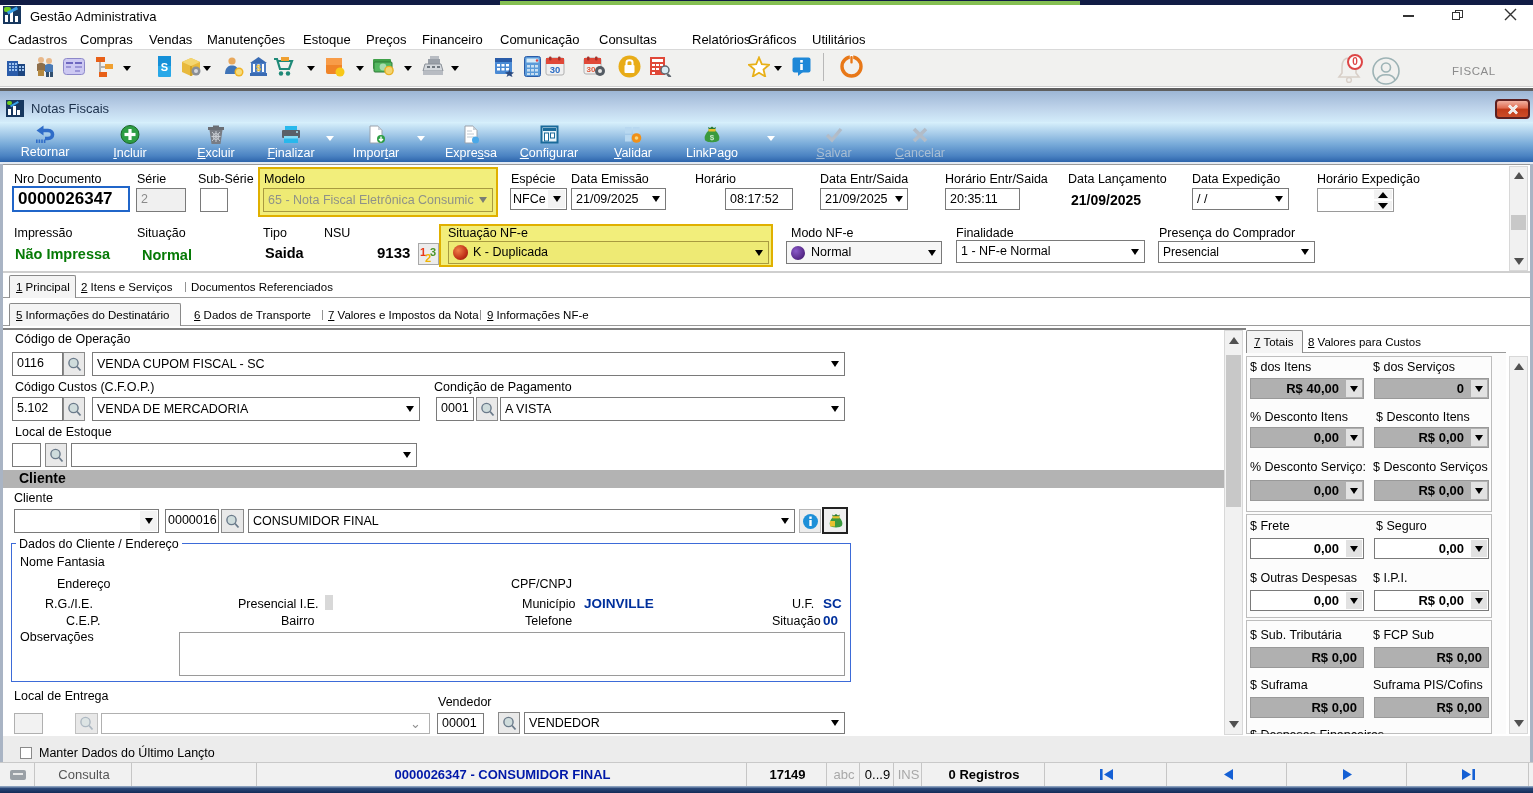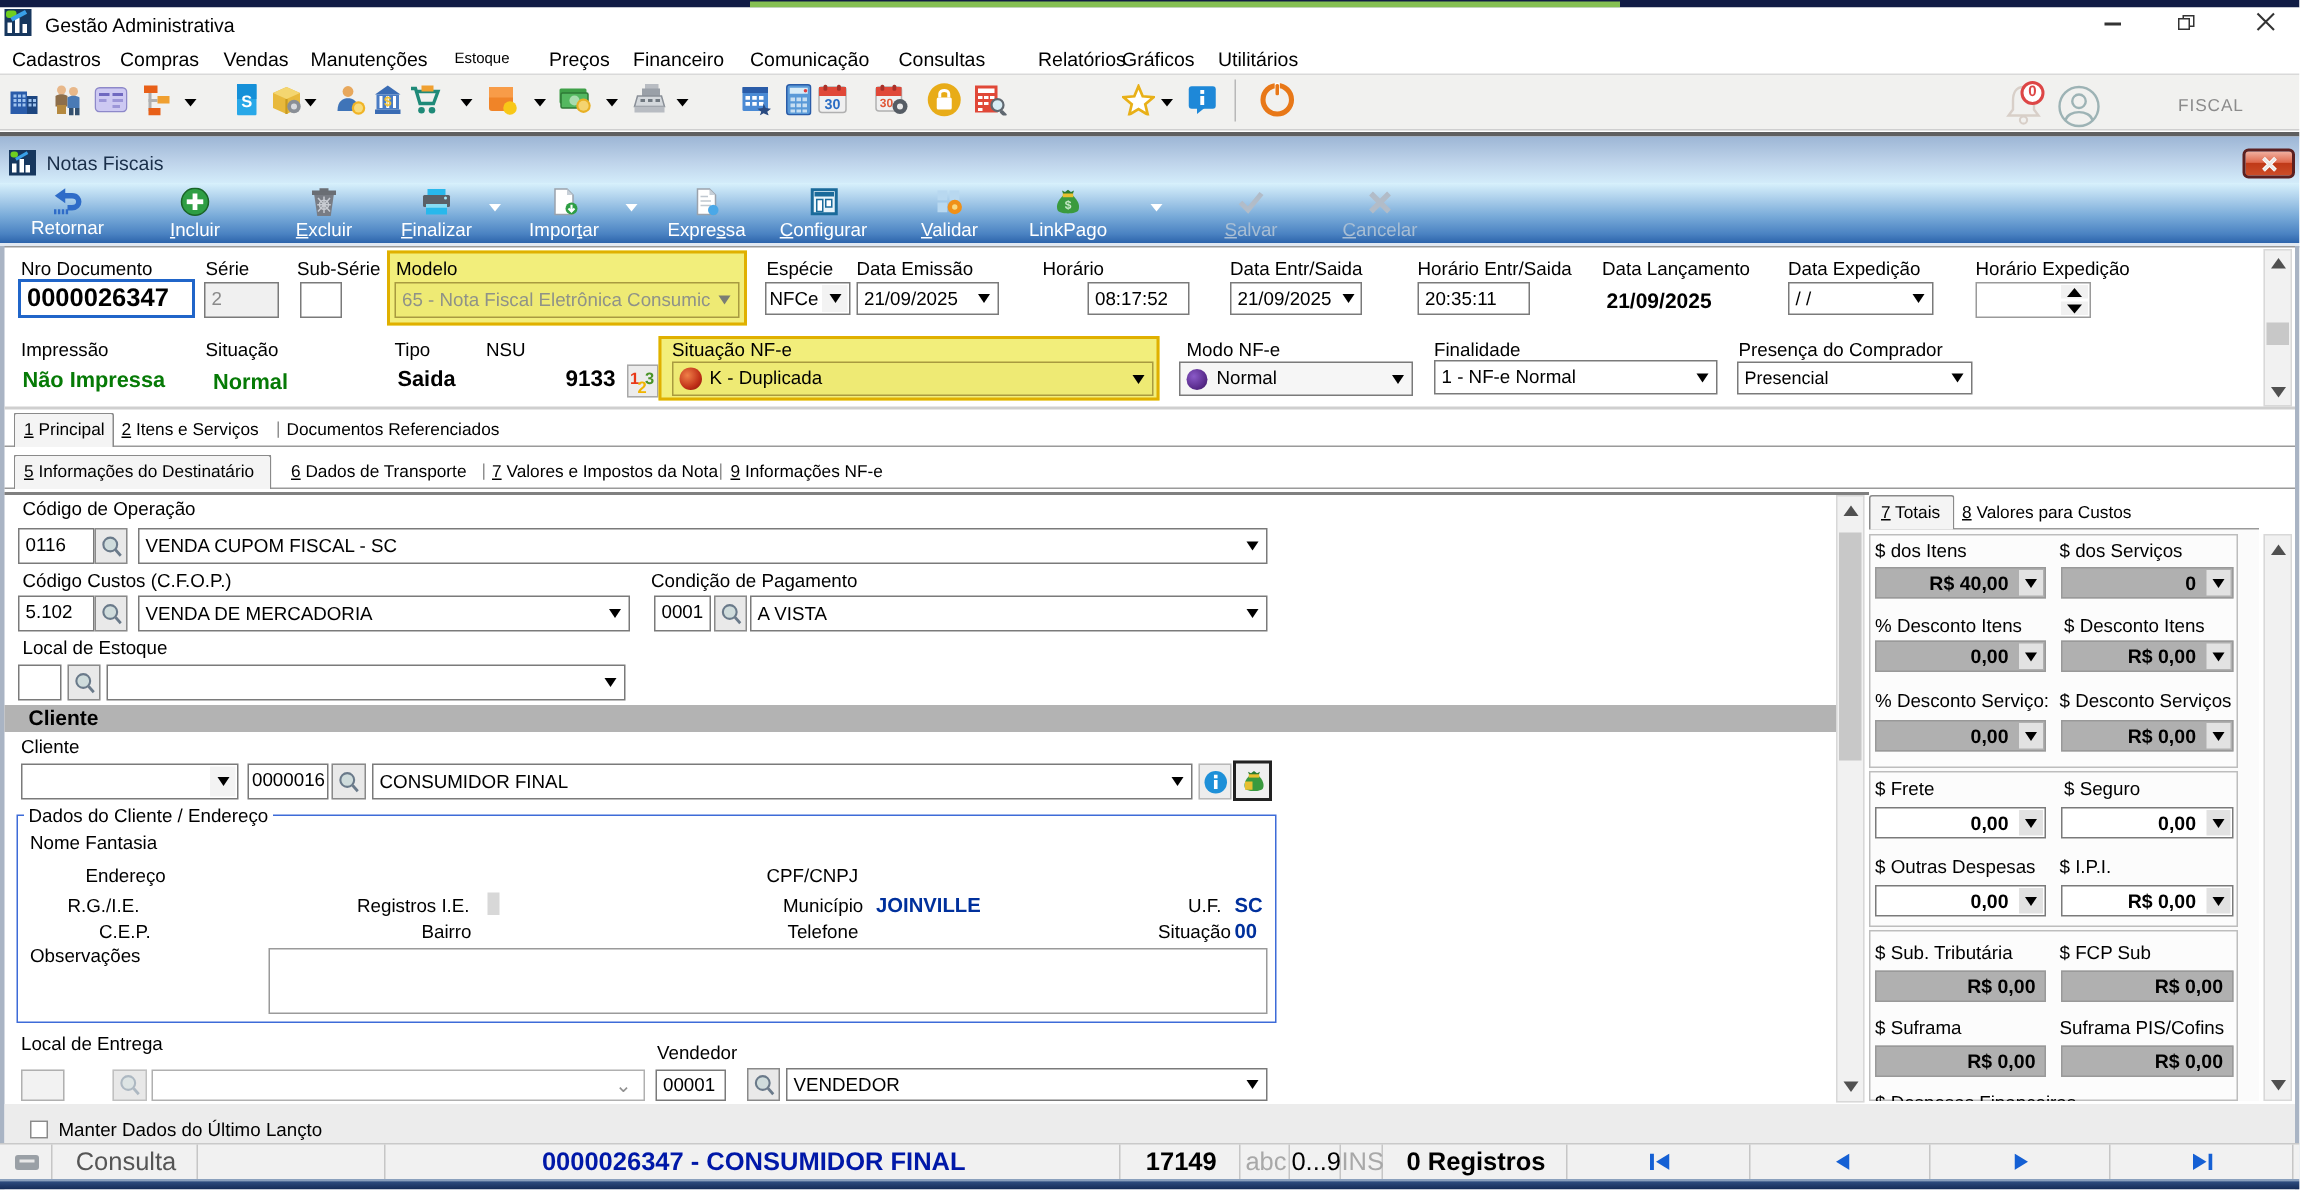--- a/index.html
+++ b/index.html
@@ -22,21 +22,21 @@
 .dis{color:#a8bed4}
 .tab{position:absolute;font-size:11.5px;color:#000;white-space:nowrap}
 .sep{color:#8a8a8a}
 svg{display:block}
 .vbox{position:absolute;height:21px;background:#b0b0b0;border:1px solid #999;font-size:13px;font-weight:bold;color:#000;text-align:right;padding:0 24px 0 4px;line-height:19px;white-space:nowrap}
 .vbox::after{content:"";position:absolute;top:1px;right:1px;bottom:1px;width:16px;background:#e2e2e2}
 .vbox::before{content:"";position:absolute;top:7px;right:5px;width:0;height:0;border-left:4.5px solid transparent;border-right:4.5px solid transparent;border-top:6px solid #000;z-index:2}
 .vbox.w{background:#fff;border-color:#7a7a7a}
 .vbox.p{padding-right:6px}
 .vbox.p::after,.vbox.p::before{display:none}
-.sbc{position:absolute;top:763px;height:23px;border-right:1px solid #c6c6c6;font-size:17px;color:#000;display:flex;align-items:center;justify-content:center;white-space:nowrap}
+.sbc{position:absolute;top:763px;height:23px;border-right:1px solid #c6c6c6;font-size:13px;color:#000;display:flex;align-items:center;justify-content:center;white-space:nowrap}
 </style></head>
 <body>
 
 <div class="ab" style="left:0;top:0;width:1533px;height:5px;background:#111c45"></div>
 <div class="ab" style="left:500px;top:1px;width:580px;height:4px;background:#85bf52"></div>
 <div class="ab" style="left:0;top:5px;width:1533px;height:23px;background:#ffffff"></div>
 
 <div class="ab" style="left:3px;top:6px;width:18px;height:18px;background:#17375e">
  <div class="ab" style="left:2px;bottom:2px;width:3px;height:7px;background:#fff"></div>
  <div class="ab" style="left:7px;bottom:2px;width:3px;height:10px;background:#fff"></div>
@@ -51,21 +51,21 @@
 <div class="ab" style="left:1452px;top:12px;width:8px;height:8px;border:1.4px solid #333;background:#fff"></div>
 <svg class="ab" style="left:1504px;top:8px" width="13" height="13" viewBox="0 0 13 13">
     <path d="M1 1 L12 12 M12 1 L1 12" stroke="#333" stroke-width="1.4"></path>
   </svg>
 
 <div class="ab" style="left:0;top:28px;width:1533px;height:22px;background:#fff;border-bottom:1px solid #d9d9d9"></div>
 <div class="lbl" style="left:8px;top:33px;font-size:13px">Cadastros</div>
 <div class="lbl" style="left:80px;top:33px;font-size:13px">Compras</div>
 <div class="lbl" style="left:149px;top:33px;font-size:13px">Vendas</div>
 <div class="lbl" style="left:207px;top:33px;font-size:13px">Manutenções</div>
-<div class="lbl" style="left:303px;top:33px;font-size:10px">Estoque</div>
+<div class="lbl" style="left:303px;top:33px;font-size:13px">Estoque</div>
 <div class="lbl" style="left:366px;top:33px;font-size:13px">Preços</div>
 <div class="lbl" style="left:422px;top:33px;font-size:13px">Financeiro</div>
 <div class="lbl" style="left:500px;top:33px;font-size:13px">Comunicação</div>
 <div class="lbl" style="left:599px;top:33px;font-size:13px">Consultas</div>
 <div class="lbl" style="left:692px;top:33px;font-size:13px">Relatórios</div>
 <div class="lbl" style="left:748px;top:33px;font-size:13px">Gráficos</div>
 <div class="lbl" style="left:812px;top:33px;font-size:13px">Utilitários</div>
 
 <div class="ab" style="left:0;top:50px;width:1533px;height:37px;background:#f1f1ef;border-bottom:1px solid #cfcfcf"></div>
 <div id="ticons">
@@ -606,21 +606,21 @@
         <rect x="3" y="9" width="5" height="5.5" fill="#e8c030"></rect>
       </svg>
     </div>
 
 <div class="ab" style="left:11px;top:543px;width:840px;height:139px;border:1px solid #3d6bd8"></div>
 <div class="ab" style="left:16px;top:537px;background:#fff;padding:0 3px;font-size:12.5px;white-space:nowrap">Dados do Cliente / Endereço</div>
 <div class="lbl" style="left:20px;top:556px">Nome Fantasia</div>
 <div class="lbl" style="left:57px;top:578px">Endereço</div>
 <div class="lbl" style="left:511px;top:578px">CPF/CNPJ</div>
 <div class="lbl" style="left:45px;top:598px">R.G./I.E.</div>
-<div class="lbl" style="left:238px;top:598px">Registros I.E.</div>
+<div class="lbl" style="left:238px;top:598px">Presencial I.E.</div>
 <div class="ab" style="left:325px;top:595px;width:8px;height:15px;background:#d8d8d8"></div>
 <div class="lbl" style="left:522px;top:598px">Município</div>
 <div class="nvy" style="position:absolute;left:584px;top:596px;font-size:13.5px">JOINVILLE</div>
 <div class="lbl" style="left:792px;top:598px">U.F.</div>
 <div class="nvy" style="position:absolute;left:823px;top:596px;font-size:13.5px">SC</div>
 <div class="lbl" style="left:66px;top:615px">C.E.P.</div>
 <div class="lbl" style="left:281px;top:615px">Bairro</div>
 <div class="lbl" style="left:525px;top:615px">Telefone</div>
 <div class="lbl" style="left:772px;top:615px">Situação</div>
 <div class="nvy" style="position:absolute;left:823px;top:613px;font-size:13.5px">00</div>

